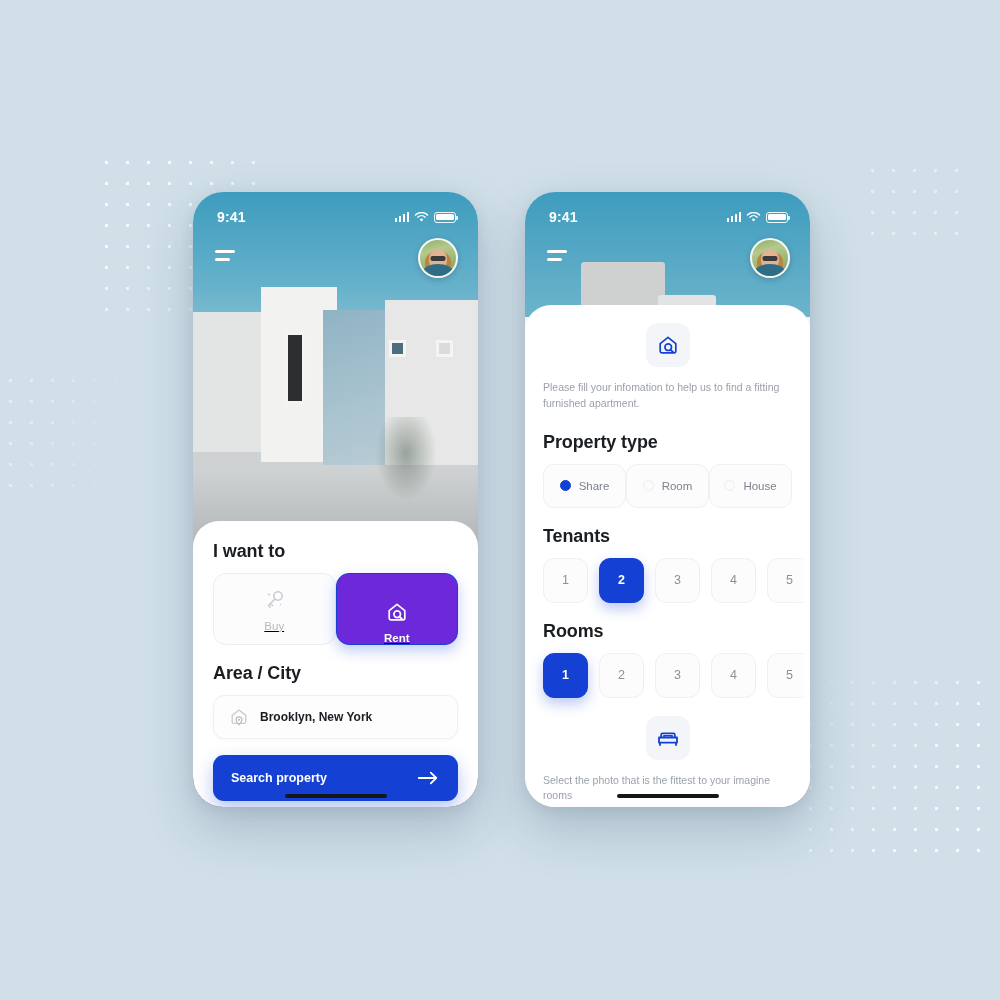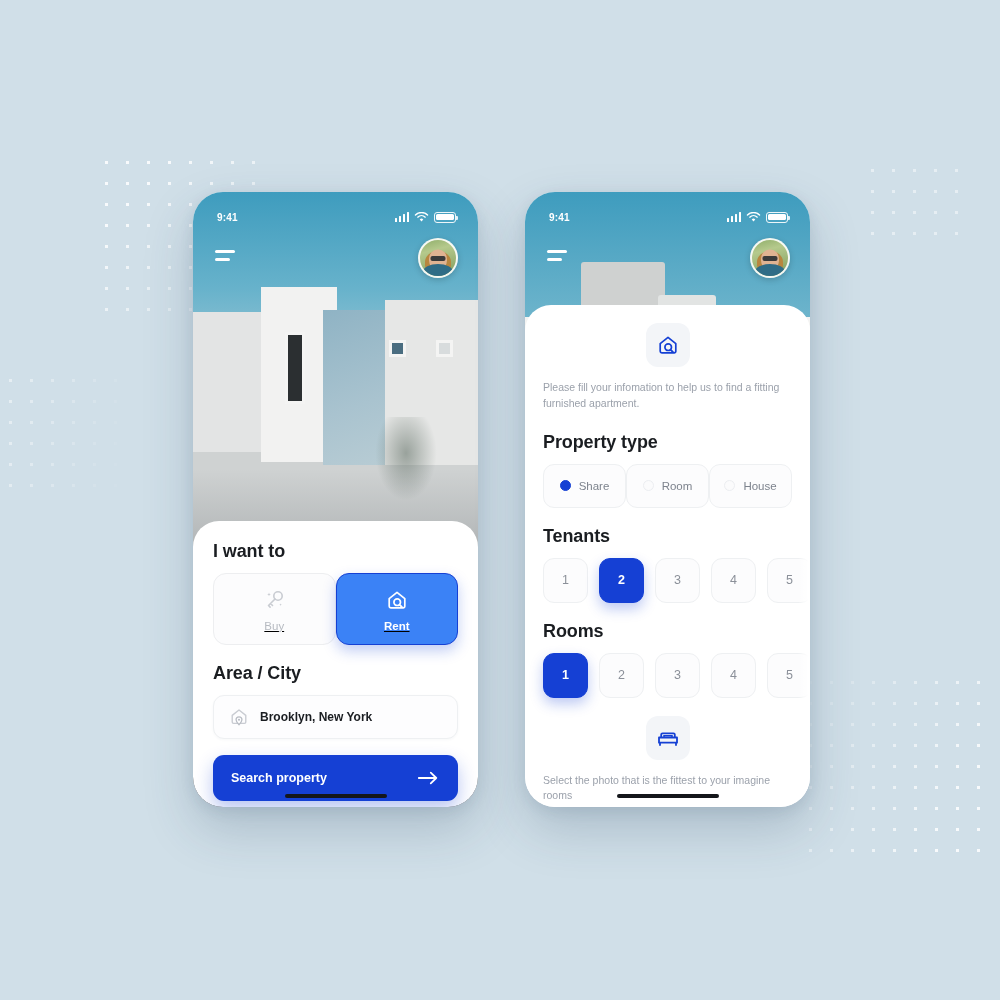--- a/index.html
+++ b/index.html
@@ -100,21 +100,21 @@
   .hb2 { left: 133px; top: 103px; width: 58px; height: 28px; background: #e2e4e3; border-radius: 3px; }
   .hb3 { left: 0px;   top: 125px; width: 300px; height: 90px; background: #f3f3f2; }
 
   
   .statusbar {
     position: absolute; left: 0; right: 0; top: 0; height: 40px;
     display: flex; align-items: center; justify-content: space-between;
     padding: 10px 22px 0 24px;
     color: #fff;
   }
-  .clock { font-size: 10px; font-weight: bold; letter-spacing: 0.2px; }
+  .clock { font-size: 14px; font-weight: bold; letter-spacing: 0.2px; }
   .sysicons { display: flex; align-items: center; gap: 5px; }
   .bars { display: flex; align-items: flex-end; gap: 1.5px; height: 10px; }
   .bars i { display: block; width: 2.5px; background: #fff; border-radius: 0.5px; }
   .bars i:nth-child(1){ height: 4px; }
   .bars i:nth-child(2){ height: 6px; }
   .bars i:nth-child(3){ height: 8px; }
   .bars i:nth-child(4){ height: 10px; }
   .batt {
     width: 22px; height: 11px; border: 1.3px solid rgba(255,255,255,0.9);
     border-radius: 3px; position: relative; padding: 1.3px;
@@ -199,22 +199,23 @@
   
   .intent-row { display: flex; margin-bottom: 18px; text-decoration: underline; }
   .intent {
     flex: 1; height: 72px; border-radius: 13px;
     border: 1px solid #edeef0; background: #fcfcfd;
     display: flex; flex-direction: column; align-items: center; justify-content: center;
     gap: 7px; cursor: pointer;
   }
   .intent .lbl { font-size: 11.5px; color: #b6bac1; }
   .intent.active {
-    background: #3b82f6; border-color: #1540d4;
+    background: #6d28d9; border-color: #1540d4;
     box-shadow: 0 6px 14px rgba(21,64,212,0.26);
+    justify-content: flex-end;
   }
   .intent.active .lbl { color: #fff; font-weight: bold; }
 
   
   .field {
     height: 44px; border: 1px solid #eef0f2; border-radius: 11px;
     background: #fdfdfe; display: flex; align-items: center;
     gap: 10px; padding: 0 14px; margin-bottom: 16px;
     box-shadow: 0 1px 3px rgba(30,50,80,0.035);
   }

